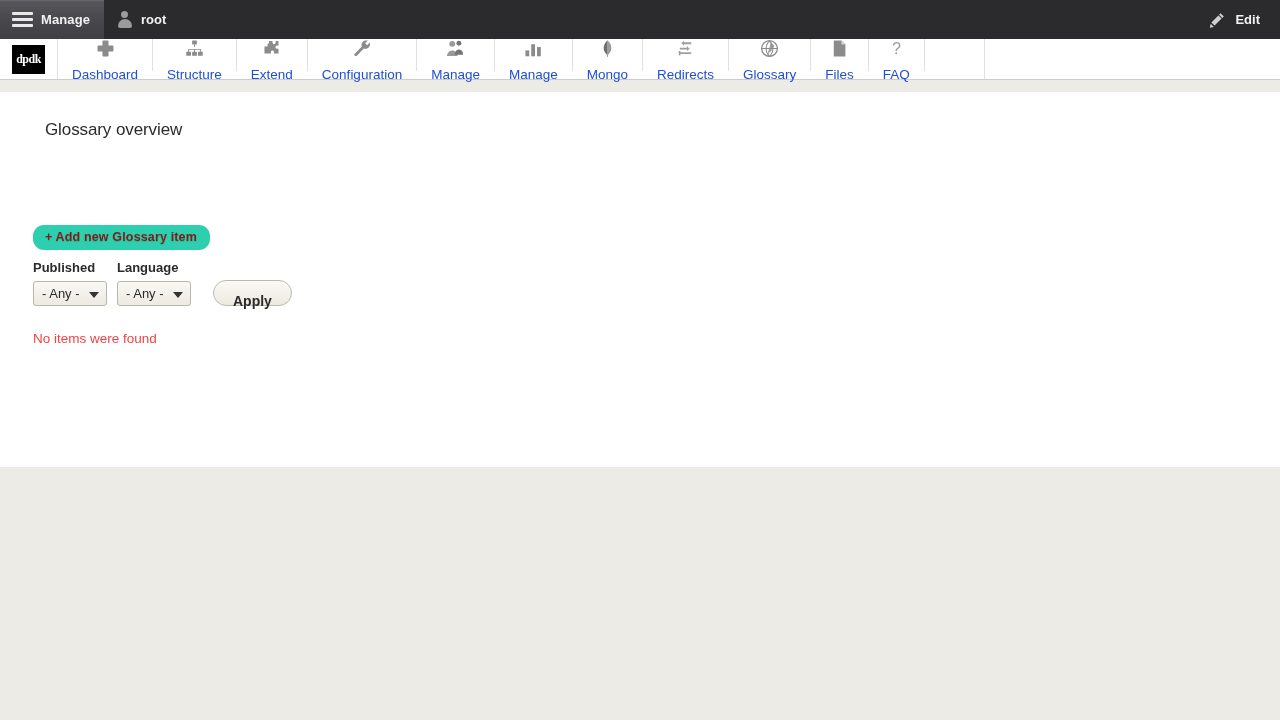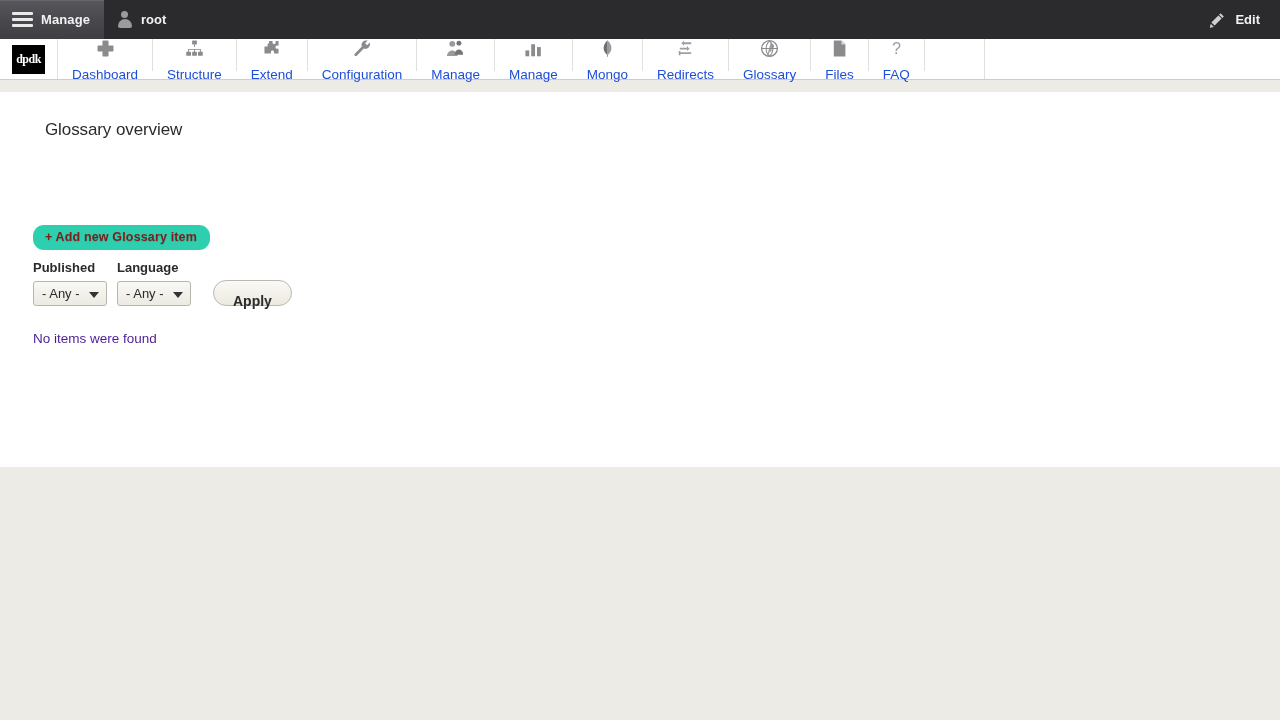--- a/index.html
+++ b/index.html
@@ -194,21 +194,21 @@
     color: #2b2b2b;
     padding: 12px 19px;
     cursor: pointer;
     font-family: "Liberation Sans", sans-serif;
     margin-left: 12px;
   }
 
   #empty-message {
     margin-top: 25px;
     font-size: 13.5px;
-    color: #4c1d95;
+    color: #ef4444;
   }
 
   #below-fold { height: 305px; background: #ecebe6; }
 </style>
 </head>
 <body>
 
 <div id="admin-bar">
 
   <div class="bar-tab" id="manage-tab">

